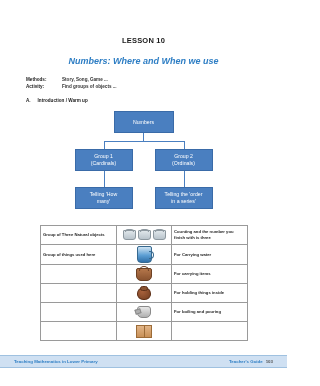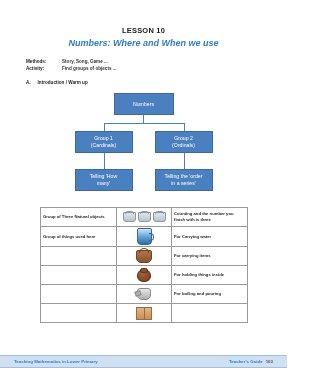--- a/index.html
+++ b/index.html
@@ -16,37 +16,37 @@
   }
 
   #page {
     position: absolute;
     inset: 0;
     background: #ffffff;
   }
 
   
   .title-block {
-    padding-top: 26px;
+    padding-top: 36px;
     text-align: center;
   }
   .lesson-title {
     font-size: 7.5px;
     font-weight: bold;
     color: #1a1a1a;
     letter-spacing: 0.2px;
     line-height: 10px;
   }
   .lesson-subtitle {
     font-size: 9px;
     font-weight: bold;
     font-style: italic;
     color: #2e7ec4;
     line-height: 12px;
-    margin-top: 1px;
+    margin-top: 9px;
   }
 
   
   .meta {
     margin: 9px 0 0 26px;
     font-size: 4.6px;
     color: #222;
     line-height: 7px;
   }
   .meta-row {

